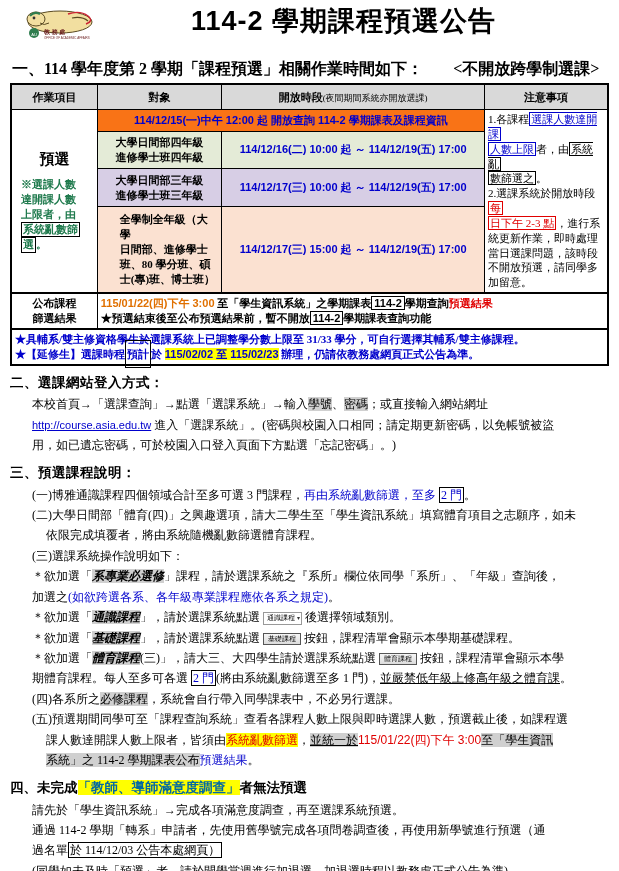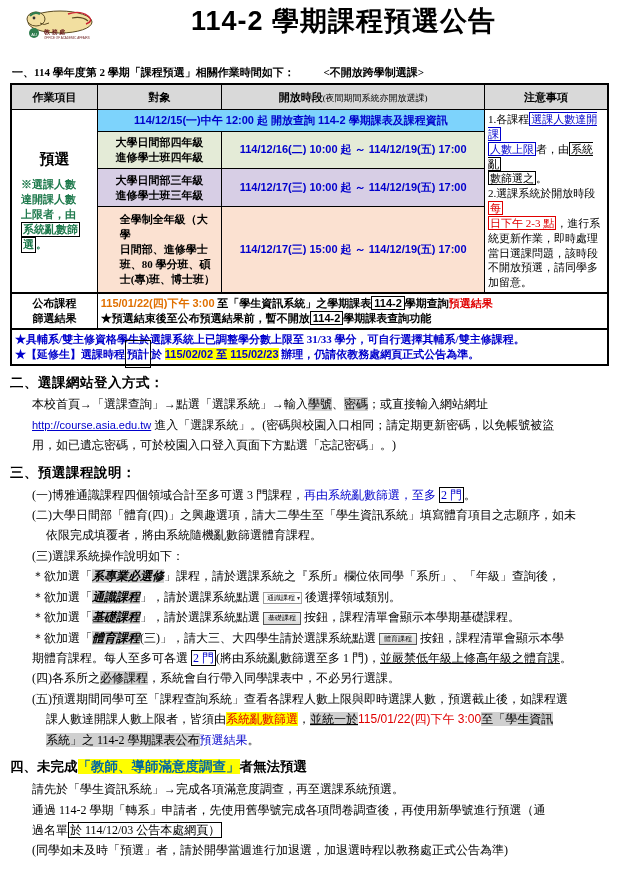--- a/index.html
+++ b/index.html
@@ -44,23 +44,23 @@
     font-size: 27px;
     font-weight: bold;
     letter-spacing: 1px;
     line-height: 34px;
     padding-right: 40px;
     font-family: "Liberation Sans", "DejaVu Sans", sans-serif;
   }
 
   
   .sec1-line {
-    font-size: 11px;
-    font-weight: bold;
-    margin: 17px 0 3px 2px;
+    font-size: 16px;
+    font-weight: bold;
+    margin: 11px 0 3px 2px;
     white-space: nowrap;
   }
   .sec1-line .nocross { margin-left: 26px; font-weight: bold; }
 
   
   table.main {
     border-collapse: collapse;
     width: 599px;
     table-layout: fixed;
     border: 2px solid #000;
@@ -114,21 +114,21 @@
     display: inline-block;
     line-height: 1.25;
   }
 
   
   .banner {
     text-align: center;
     color: #0000CC;
     font-weight: bold;
     font-size: 12.5px;
-    background: #7dd3fc;
+    background: #f97316;
     border-bottom: 1px solid #000;
     padding: 2px 0;
     font-family: "Liberation Sans", "DejaVu Sans", sans-serif;
   }
 
   .tgt {
     text-align: center;
     font-weight: bold;
     font-size: 11px;
     line-height: 1.5;
@@ -388,20 +388,23 @@
     </p>
     <p>
       <span>(二)大學日間部「體育(四)」之興趣選項，請大二學生至「學生資訊系統」填寫體育項目之志願序，如未</span>
     </p>
     <p class="ind2">依限完成填覆者，將由系統隨機亂數篩選體育課程。</p>
     <p>(三)選課系統操作說明如下：</p>
 
     <p>
       <span>＊欲加選「</span><span class="gy ital">系專業必選修</span><span>」課程，請於選課系統之『系所』欄位依同學「系所」、「年級」查詢後，</span>
     </p>
+    <p>
+      <span>加選之</span><span class="bl">(如欲跨選各系、各年級專業課程應依各系之規定)</span><span>。</span>
+    </p>
 
     <p>
       <span>＊欲加選「</span><span class="gy ital">通識課程</span><span>」，請於選課系統點選</span>
       <span class="uisel"><span>通識課程</span><span class="caret">▾</span></span>
       <span>後選擇領域類別。</span>
     </p>
 
     <p>
       <span>＊欲加選「</span><span class="gy ital">基礎課程</span><span>」，請於選課系統點選</span>
       <span class="uibtn">基礎課程</span>

